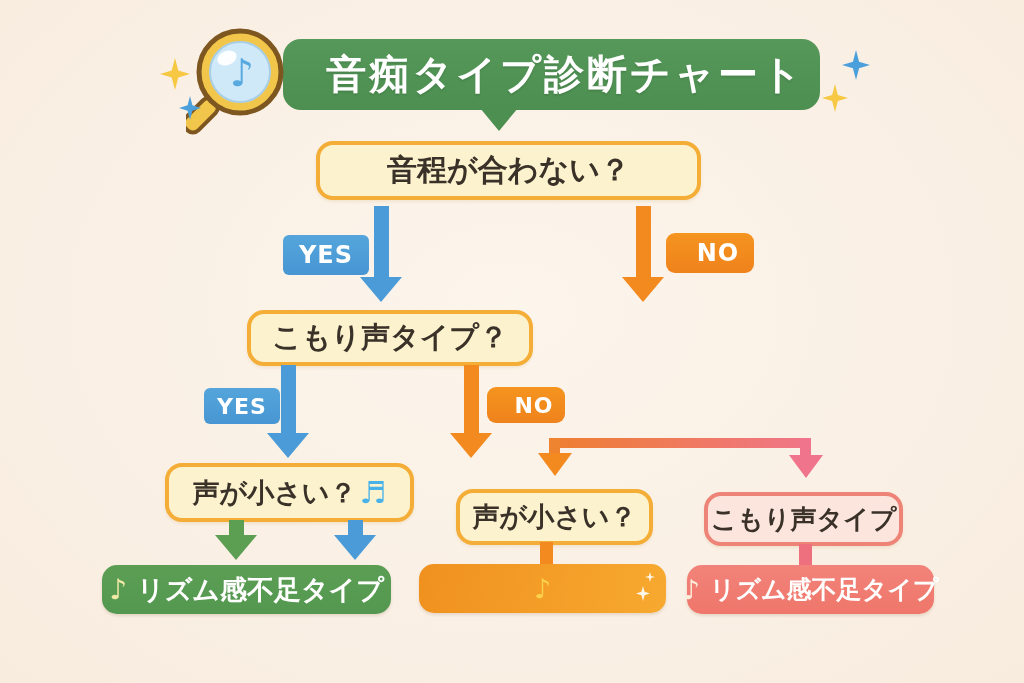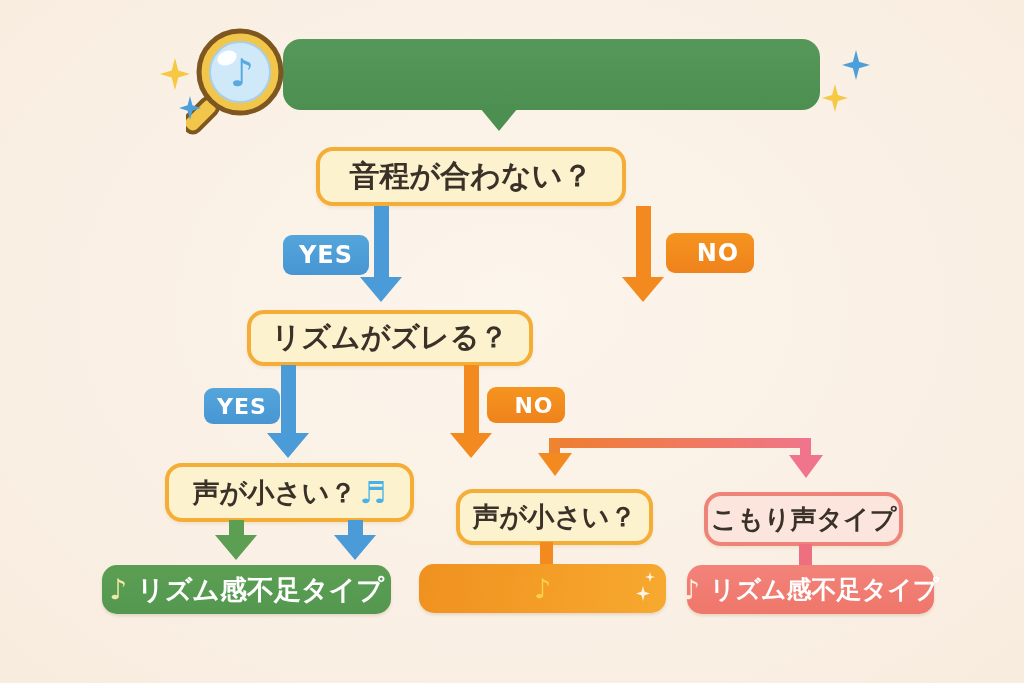--- a/index.html
+++ b/index.html
@@ -41,21 +41,21 @@
     font-weight:bold;color:#3A3129;white-space:nowrap;
     box-shadow:0 2px 3px rgba(180,130,40,0.12);
   }
   .qbox.pink{background:#FBE5DD;border-color:#EE8478;}
   .note-blue{color:#48B2E8;margin-left:3px;}
   
   .badge{
     position:absolute;color:#fff;font-weight:bold;border-radius:9px;
     display:flex;align-items:center;justify-content:center;letter-spacing:1px;
   }
-  .badge.blue{background:linear-gradient(180deg,#55A5DC,#4796D3);}
+  .badge.blue{background:linear-gradient(180deg,#55A5DC,#4796D3);border-radius:6px;}
   .badge.orange{background:linear-gradient(180deg,#F5941F,#EF821C);padding-left:16px;}
   
   .stem{position:absolute;width:15px;}
   .blue-bg{background:#4A9BD7;}
   .orange-bg{background:#F28A1F;}
   .green-bg{background:#5C9F53;}
   .pinkline-bg{background:#EE6F7E;}
   .tri{
     position:absolute;width:0;height:0;
     border-left:21px solid transparent;border-right:21px solid transparent;
@@ -80,56 +80,57 @@
   .result.orange{background:linear-gradient(100deg,#F0911F 0%,#F7A92F 100%);}
   .result.pink{background:linear-gradient(180deg,#F2837A,#EF766A);}
   .result .rnote{font-weight:bold;}
 </style>
 </head>
 <body>
 
 <div class="stage">
 
   <div class="banner">
+    <span class="banner-text">音痴タイプ診断チャート</span>
     <div class="banner-pointer"></div>
   </div>
 
   <svg class="magnifier" width="112" height="118" viewBox="0 0 112 118">
     <g transform="translate(26,80) rotate(45)">
       <rect x="-9" y="-4" width="18" height="40" rx="8" fill="#F2C64B" stroke="#7E561F" stroke-width="4"></rect>
     </g>
     <circle cx="54" cy="48" r="41" fill="#F2C64B" stroke="#7E561F" stroke-width="5"></circle>
     <circle cx="54" cy="48" r="30" fill="#CFE9F9" stroke="#A9CFE8" stroke-width="2"></circle>
     <ellipse cx="41" cy="34" rx="10" ry="7" fill="#FFFFFF" opacity="0.95" transform="rotate(-22 41 34)"></ellipse>
     <text x="56" y="62" font-size="38" font-weight="bold" fill="#57A9DF" text-anchor="middle">♪</text>
   </svg>
 
   <div class="sparkle" style="left:160px;top:58px;width:30px;height:32px;background:#F6C843"></div>
   <div class="sparkle" style="left:179px;top:96px;width:22px;height:24px;background:#4BA0DC"></div>
   <div class="sparkle" style="left:842px;top:50px;width:28px;height:30px;background:#4BA0DC"></div>
   <div class="sparkle" style="left:822px;top:84px;width:26px;height:28px;background:#F6C843"></div>
 
-  <div class="qbox" style="left:316px;top:147px;width:310px;height:59px;font-size:30px">
+  <div class="qbox" style="left:316px;top:141px;width:385px;height:59px;font-size:30px">
     <span>音程が合わない？</span>
   </div>
 
   <div class="badge blue" style="left:283px;top:235px;width:86px;height:40px;font-size:24px">
     <span>YES</span>
   </div>
   <div class="stem blue-bg" style="left:374px;top:206px;height:72px"></div>
   <div class="tri blue" style="left:360px;top:277px"></div>
 
   <div class="badge orange" style="left:666px;top:233px;width:72px;height:40px;font-size:24px">
     <span>NO</span>
   </div>
   <div class="stem orange-bg" style="left:636px;top:206px;height:72px"></div>
   <div class="tri orange" style="left:622px;top:277px"></div>
 
   <div class="qbox" style="left:247px;top:310px;width:286px;height:56px;font-size:29px">
-    <span>リズムがズレる？</span>
+    <span>こもり声タイプ？</span>
   </div>
 
   <div class="badge blue" style="left:204px;top:388px;width:76px;height:36px;font-size:22px">
     <span>YES</span>
   </div>
   <div class="stem blue-bg" style="left:281px;top:365px;height:70px"></div>
   <div class="tri blue" style="left:267px;top:433px"></div>
 
   <div class="badge orange" style="left:487px;top:387px;width:62px;height:36px;font-size:22px">
     <span>NO</span>

